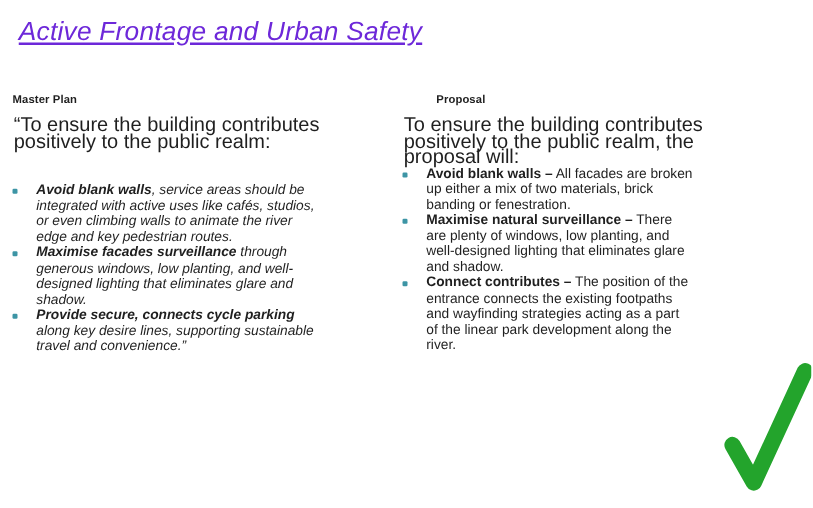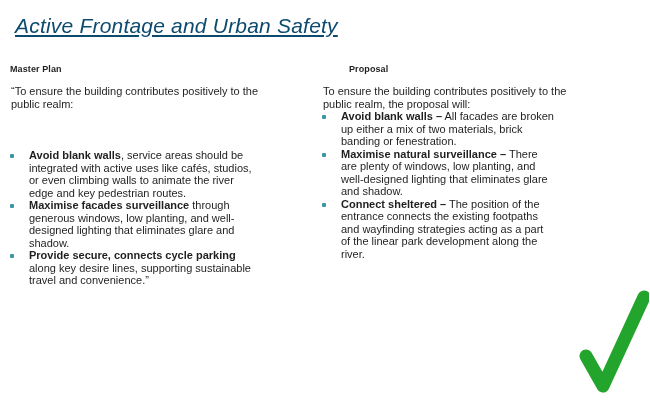--- a/index.html
+++ b/index.html
@@ -13,43 +13,43 @@
     width:650px;height:406px;
     background:#ffffff;
     overflow:hidden;
     font-family:"Liberation Sans", sans-serif;
     color:var(--text-color);
   }
   .slide-title{
     position:absolute;left:15px;top:14px;
     font-size:21px;font-style:italic;font-weight:400;
     text-decoration:underline;
-    color:#0c4a6e;
+    color:#6d28d9;
     margin:0;white-space:nowrap;
     letter-spacing:.2px;
   }
-  .col{position:absolute;top:64px;}
+  .col{position:absolute;top:74px;}
   .col-left{left:10px;width:282px;}
   .col-right{left:322px;width:282px;}
   .col-header{
     font-size:9px;font-weight:bold;margin:0;
     letter-spacing:.1px;
   }
   .col-right .col-header{margin-left:27px;}
   .intro{
-    font-size:11px;line-height:12.5px;
+    font-size:16px;line-height:12.5px;
     margin:11px 0 0 1px;
     width:258px;
   }
   .col-right .intro{}
   ul.bullets{
     list-style:none;margin:0;padding:0;
     font-size:11px;line-height:12.5px;
   }
-  .col-left ul.bullets{margin-top:39px;width:250px;}
+  .col-left ul.bullets{margin-top:26px;width:250px;font-style:italic;}
   .col-right ul.bullets{width:232px;}
   ul.bullets li{display:flex;align-items:flex-start;}
   .dot{
     flex:0 0 auto;
     width:4px;height:4px;border-radius:1px;
     background:var(--bullet-color);
     margin:5px 15px 0 0;
   }
   .li-text{flex:1 1 auto;}
   .li-text b{font-weight:bold;}
@@ -91,21 +91,21 @@
       <li>
         <span class="dot"></span>
         <span class="li-text"><b>Avoid blank walls –</b><span> All facades are broken up either a mix of two materials, brick banding or fenestration.</span></span>
       </li>
       <li>
         <span class="dot"></span>
         <span class="li-text"><b>Maximise natural surveillance –</b><span> There are plenty of windows, low planting, and well-designed lighting that eliminates glare and shadow.</span></span>
       </li>
       <li>
         <span class="dot"></span>
-        <span class="li-text"><b>Connect sheltered –</b><span> The position of the entrance connects the existing footpaths and wayfinding strategies acting as a part of the linear park development along the river.</span></span>
+        <span class="li-text"><b>Connect contributes –</b><span> The position of the entrance connects the existing footpaths and wayfinding strategies acting as a part of the linear park development along the river.</span></span>
       </li>
     </ul>
   </div>
 
   <div class="check-wrap">
     <svg width="70" height="112" viewBox="0 0 70 112" xmlns="http://www.w3.org/2000/svg">
       <path d="M7 67 L24 97 L65 8" fill="none" stroke-width="13" stroke-linecap="round" stroke-linejoin="round" stroke="#23a42c"></path>
     </svg>
   </div>
 

